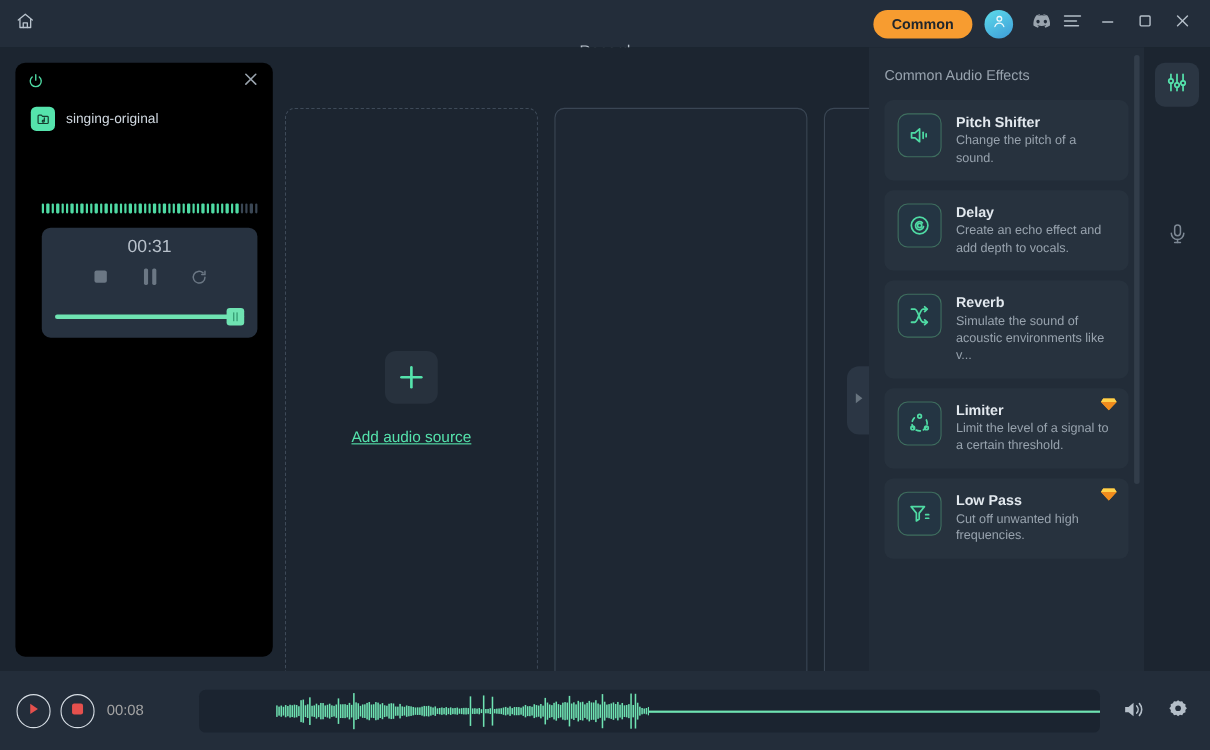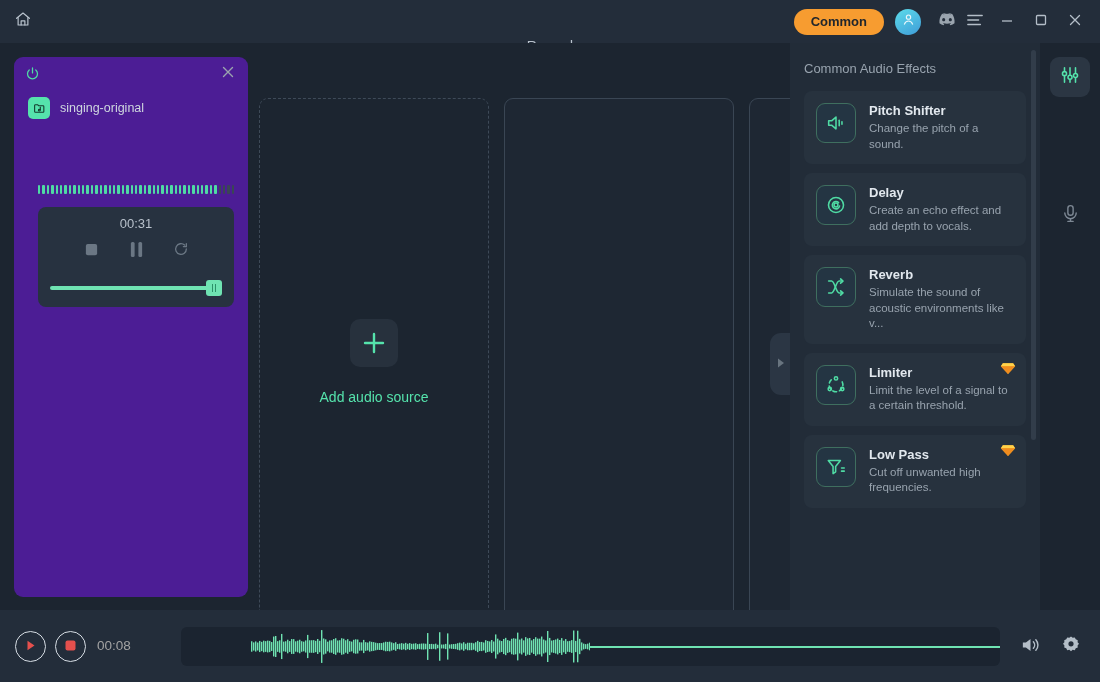--- a/index.html
+++ b/index.html
@@ -59,21 +59,21 @@
   
   .workspace {
     position: absolute; left: 0; top: 43px; width: 1100px; height: 567px;
     background: #1c2530;
   }
 
   
   .source-card {
     position: absolute; left: 14px; top: 14px;
     width: 234px; height: 540px;
-    background: #4c1d95; border-radius: 9px;
+    background: #000000; border-radius: 9px;
   }
   .card-top {
     position: relative; height: 36px;
   }
   .power-icon {
     position: absolute; left: 11px; top: 9px; cursor: pointer;
   }
   .close-icon {
     position: absolute; right: 9px; top: 6px; cursor: pointer;
     width: 22px; height: 22px; display: flex; align-items: center; justify-content: center;
@@ -92,21 +92,21 @@
   .meter { position: absolute; left: 24px; top: 128px; width: 196px; height: 9px;
     display: flex; gap: 2px; }
   .meter i { display: block; width: 3px; height: 9px; background: #4fdba4; border-radius: 1px; }
   .meter i.off { background: #3a4654; }
 
   .ctrl-box {
     position: absolute; left: 24px; top: 150px; width: 196px; height: 100px;
     background: #273240; border-radius: 8px;
   }
   .ctrl-time {
-    text-align: center; font-size: 13px; color: #b8c1cb; padding-top: 9px;
+    text-align: center; font-size: 16px; color: #b8c1cb; padding-top: 9px;
   }
   .ctrl-btns {
     display: flex; align-items: center; justify-content: center; gap: 23px;
     margin-top: 9px;
   }
   .ctrl-btn { cursor: pointer; display: flex; align-items: center; justify-content: center;
     width: 22px; height: 22px; }
   .slider-wrap { position: absolute; left: 12px; top: 72px; width: 172px; height: 18px; }
   .slider-track { position: absolute; left: 0; top: 7px; width: 172px; height: 4px;
     background: #6fe3b2; border-radius: 2px; }
@@ -126,21 +126,21 @@
   .add-panel {
     position: absolute; left: 259px; top: 55px; width: 230px; height: 527px;
     border: 1px dashed #3e4a58; border-radius: 9px;
     display: flex; flex-direction: column; align-items: center; justify-content: center;
     cursor: pointer;
   }
   .plus-box {
     width: 48px; height: 48px; border-radius: 10px; background: #27313d;
     display: flex; align-items: center; justify-content: center; margin-bottom: 22px;
   }
-  .add-label { font-size: 14px; color: #55e3ac; }
+  .add-label { font-size: 14px; color: #55e3ac; text-decoration: underline; }
 
   .empty-panel {
     position: absolute; top: 55px; width: 230px; height: 527px;
     border: 1px solid #3a4654; border-radius: 9px; background: #1e2733;
   }
   #panel-b { left: 504px; }
   #panel-c { left: 749px; }
 
   
   .h-scroll {

